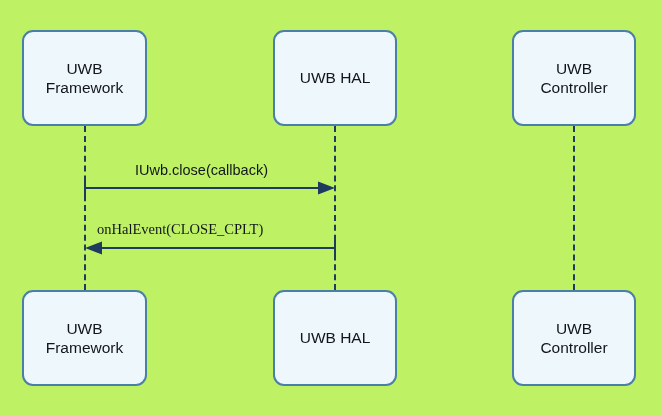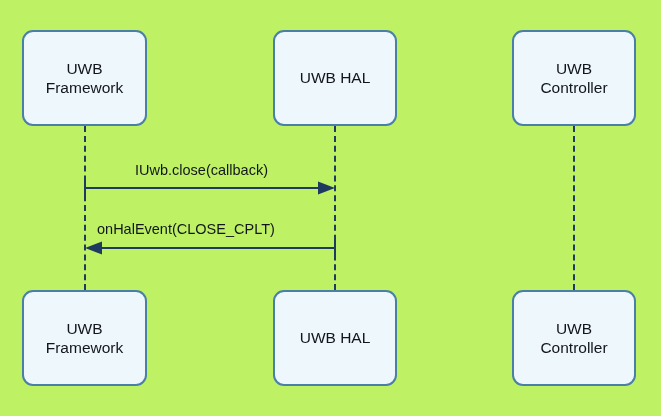--- a/index.html
+++ b/index.html
@@ -86,21 +86,21 @@
 
   <div class="message-label" style="left:114px; top:162px;margin-left:21px;">IUwb.close(callback)</div>
   <div class="msg-arrow" style="left:84px; top:178px; width:252px; height:20px;">
     <svg width="252" height="20" viewBox="0 0 252 20">
       <line x1="1" y1="1" x2="1" y2="19" stroke="#1f3a5f" stroke-width="2"></line>
       <line x1="1" y1="10" x2="242" y2="10" stroke="#1f3a5f" stroke-width="2"></line>
       <polygon points="251,10 234,3.5 234,16.5" fill="#1f3a5f"></polygon>
     </svg>
   </div>
 
-  <div class="message-label" style="left:97px; top:221px;">onHalEvent(CLOSE_CPLT)</div>
+  <div class="message-label" style="left:97px; top:221px;font-family:Liberation Serif, serif;">onHalEvent(CLOSE_CPLT)</div>
   <div class="msg-arrow" style="left:84px; top:238px; width:252px; height:20px;">
     <svg width="252" height="20" viewBox="0 0 252 20">
       <line x1="251" y1="1" x2="251" y2="19" stroke="#1f3a5f" stroke-width="2"></line>
       <line x1="10" y1="10" x2="251" y2="10" stroke="#1f3a5f" stroke-width="2"></line>
       <polygon points="1,10 18,3.5 18,16.5" fill="#1f3a5f"></polygon>
     </svg>
   </div>
 
   <div class="participant-box" style="left:22px; top:290px; width:125px; height:96px;">
     <span class="participant-label">UWB

